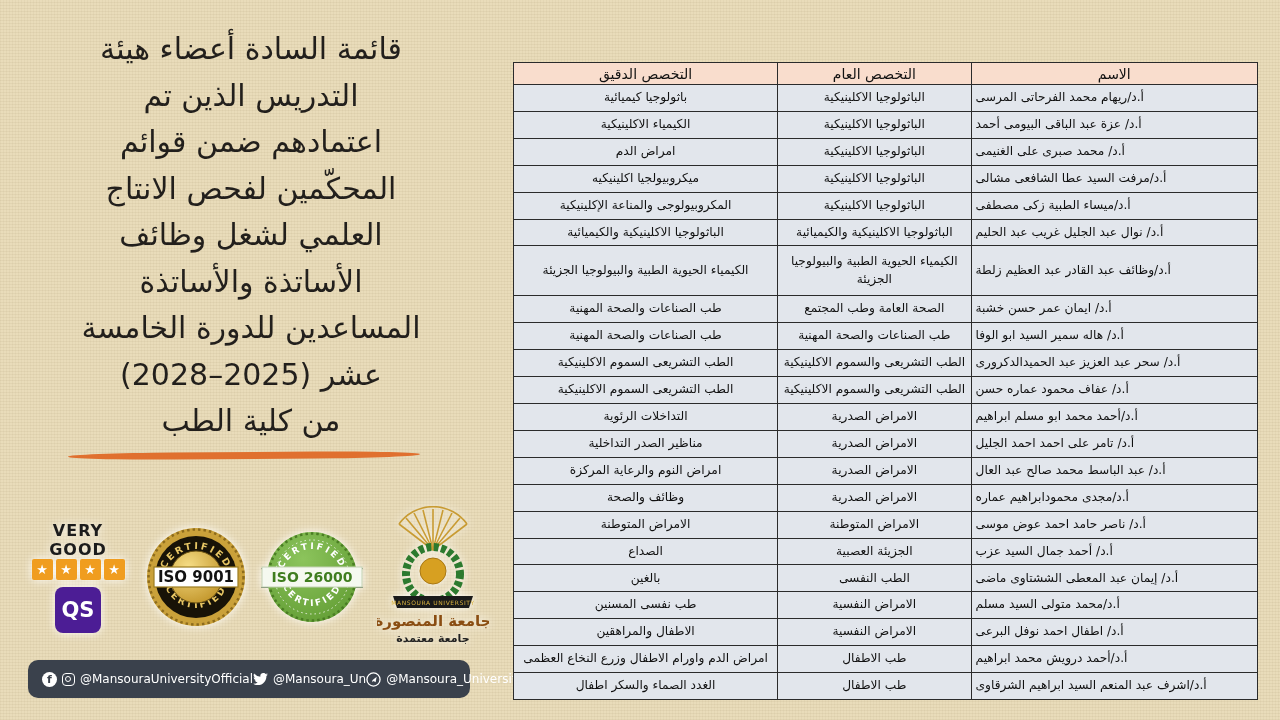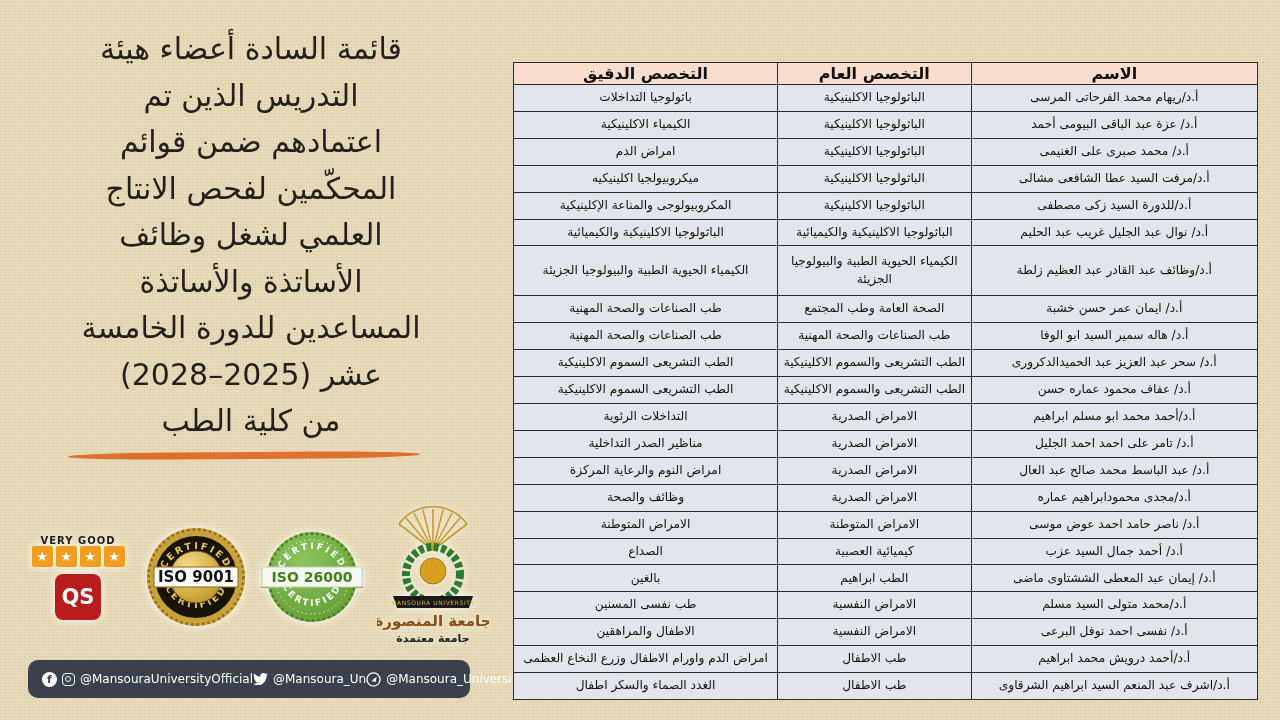--- a/index.html
+++ b/index.html
@@ -22,52 +22,52 @@
     position:absolute;left:68px;top:452px;width:352px;height:7px;
     background:#e0702f;border-radius:60%/100%;transform:rotate(-.4deg);
   }
   
   .badges{
     position:absolute;left:24px;top:502px;width:465px;height:150px;
     display:flex;align-items:center;justify-content:space-between;
   }
   .badge{filter:drop-shadow(0 0 5px rgba(255,255,255,.95));}
   .qs{width:108px;text-align:center;}
-  .qs-rating{font-size:10px;font-weight:bold;letter-spacing:1px;color:#1c1c1c;}
+  .qs-rating{font-size:16px;font-weight:bold;letter-spacing:1px;color:#1c1c1c;}
   .qs-stars{display:flex;justify-content:center;gap:3px;}
   .qs-star{width:21px;height:21px;background:#f09d1f;border-radius:2px;color:#fff;
     font-size:13px;line-height:21px;text-align:center;}
-  .qs-box{width:46px;height:46px;background:#b91c1c;border-radius:8px;margin:7px auto 0;
+  .qs-box{width:46px;height:46px;background:#4c1d95;border-radius:8px;margin:7px auto 0;
     display:flex;align-items:center;justify-content:center;
     color:#fff;font-weight:800;font-size:21px;}
   
   .social-bar{
     position:absolute;left:28px;top:660px;width:442px;height:38px;
     background:#3a414c;border-radius:10px;box-sizing:border-box;
     display:flex;align-items:center;justify-content:space-between;
     padding:0 14px;color:#fff;font-size:12px;
   }
   .sb-group{display:flex;align-items:center;gap:5px;}
   .fb-icon{width:15px;height:15px;background:#fff;border-radius:50%;color:#3a414c;
     font-size:11px;font-weight:bold;line-height:15px;text-align:center;display:inline-block;}
   .ig-icon{width:11px;height:11px;border:1.6px solid #fff;border-radius:4px;position:relative;display:inline-block;}
   .ig-icon i{position:absolute;left:2.2px;top:2.2px;width:4px;height:4px;border:1.4px solid #fff;border-radius:50%;}
   
   .table-wrap{position:absolute;left:513px;top:62px;width:745px;}
   table{width:100%;height:638px;border-collapse:collapse;table-layout:fixed;}
   th{
     background:#f9ddcd;border:1.5px solid #2b2b2b;height:21px;
-    font-size:16px;font-weight:bold;color:#111;padding:0 3px;
+    font-size:14px;font-weight:normal;color:#111;padding:0 3px;
   }
   td{
     background:#e2e6ec;border:1.5px solid #2b2b2b;
     font-size:12.2px;line-height:1.45;color:#111;padding:1px 4px;
     text-align:center;vertical-align:middle;overflow:hidden;
   }
-  td.c-name{text-align:center;}
+  td.c-name{text-align:left;}
   col.w-name{width:38.5%;} col.w-gen{width:26%;} col.w-prec{width:35.5%;}
 </style>
 </head>
 <body>
 
 <div class="title">قائمة السادة أعضاء هيئة
 التدريس الذين تم
 اعتمادهم ضمن قوائم
 المحكّمين لفحص الانتاج
 العلمي لشغل وظائف
@@ -193,39 +193,39 @@
       <tr>
         <th>الاسم</th>
         <th>التخصص العام</th>
         <th>التخصص الدقيق</th>
       </tr>
     </thead>
     <tbody>
         <tr>
           <td class="c-name">أ.د/ريهام محمد الفرحاتى المرسى</td>
           <td class="c-gen">الباثولوجيا الاكلينيكية</td>
-          <td class="c-prec">باثولوجيا التداخلات</td>
+          <td class="c-prec">باثولوجيا كيميائية</td>
         </tr>
         <tr>
           <td class="c-name">أ.د/ عزة عبد الباقى البيومى أحمد</td>
           <td class="c-gen">الباثولوجيا الاكلينيكية</td>
           <td class="c-prec">الكيمياء الاكلينيكية</td>
         </tr>
         <tr>
           <td class="c-name">أ.د/ محمد صبرى على الغنيمى</td>
           <td class="c-gen">الباثولوجيا الاكلينيكية</td>
           <td class="c-prec">امراض الدم</td>
         </tr>
         <tr>
           <td class="c-name">أ.د/مرفت السيد عطا الشافعى مشالى</td>
           <td class="c-gen">الباثولوجيا الاكلينيكية</td>
           <td class="c-prec">ميكروبيولجيا اكلينيكيه</td>
         </tr>
         <tr>
-          <td class="c-name">أ.د/للدورة السيد زكى مصطفى</td>
+          <td class="c-name">أ.د/ميساء الطبية زكى مصطفى</td>
           <td class="c-gen">الباثولوجيا الاكلينيكية</td>
           <td class="c-prec">المكروبيولوجى والمناعة الإكلينيكية</td>
         </tr>
         <tr>
           <td class="c-name">أ.د/ نوال عبد الجليل غريب عبد الحليم</td>
           <td class="c-gen">الباثولوجيا الاكلينيكية والكيميائية</td>
           <td class="c-prec">الباثولوجيا الاكلينيكية والكيميائية</td>
         </tr>
         <tr>
           <td class="c-name">أ.د/وظائف عبد القادر عبد العظيم زلطة</td>
@@ -272,35 +272,35 @@
           <td class="c-gen">الامراض الصدرية</td>
           <td class="c-prec">وظائف والصحة</td>
         </tr>
         <tr>
           <td class="c-name">أ.د/ ناصر حامد احمد عوض موسى</td>
           <td class="c-gen">الامراض المتوطنة</td>
           <td class="c-prec">الامراض المتوطنة</td>
         </tr>
         <tr>
           <td class="c-name">أ.د/ أحمد جمال السيد عزب</td>
-          <td class="c-gen">كيميائية العصبية</td>
+          <td class="c-gen">الجزيئة العصبية</td>
           <td class="c-prec">الصداع</td>
         </tr>
         <tr>
           <td class="c-name">أ.د/ إيمان عبد المعطى الششتاوى ماضى</td>
-          <td class="c-gen">الطب ابراهيم</td>
+          <td class="c-gen">الطب النفسى</td>
           <td class="c-prec">بالغين</td>
         </tr>
         <tr>
           <td class="c-name">أ.د/محمد متولى السيد مسلم</td>
           <td class="c-gen">الامراض النفسية</td>
           <td class="c-prec">طب نفسى المسنين</td>
         </tr>
         <tr>
-          <td class="c-name">أ.د/ نفسى احمد نوفل البرعى</td>
+          <td class="c-name">أ.د/ اطفال احمد نوفل البرعى</td>
           <td class="c-gen">الامراض النفسية</td>
           <td class="c-prec">الاطفال والمراهقين</td>
         </tr>
         <tr>
           <td class="c-name">أ.د/أحمد درويش محمد ابراهيم</td>
           <td class="c-gen">طب الاطفال</td>
           <td class="c-prec">امراض الدم واورام الاطفال وزرع النخاع العظمى</td>
         </tr>
         <tr>
           <td class="c-name">أ.د/اشرف عبد المنعم السيد ابراهيم الشرقاوى</td>

